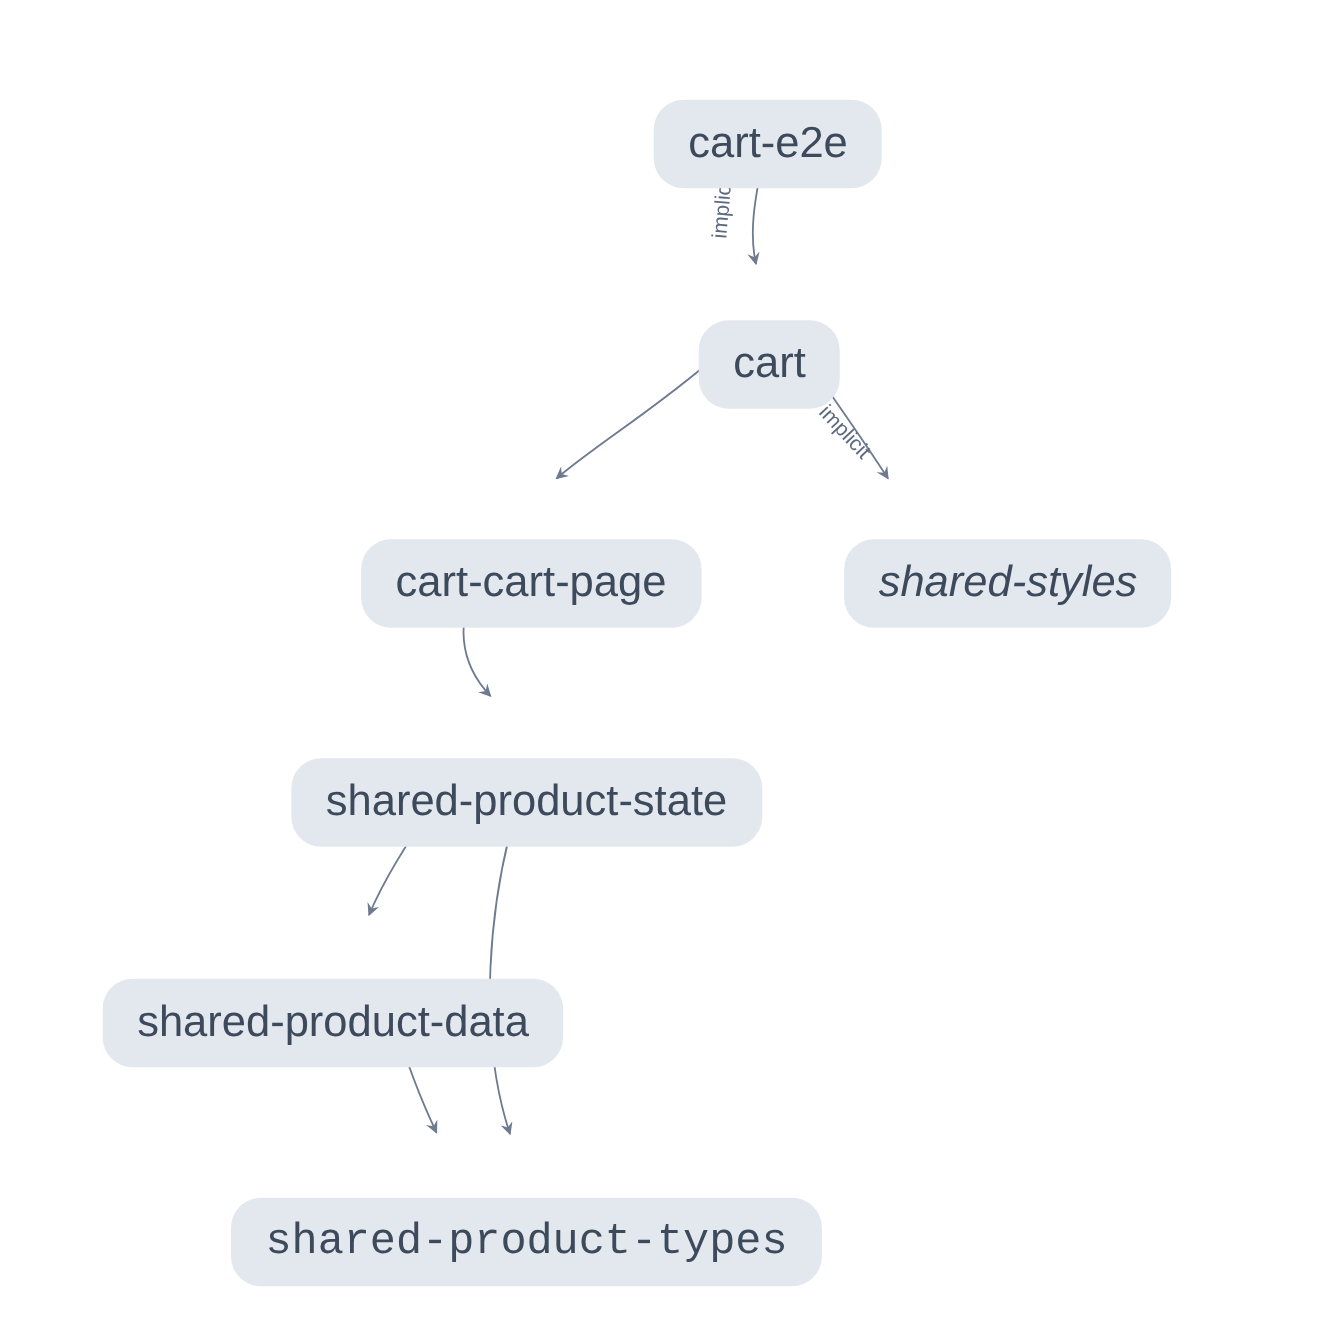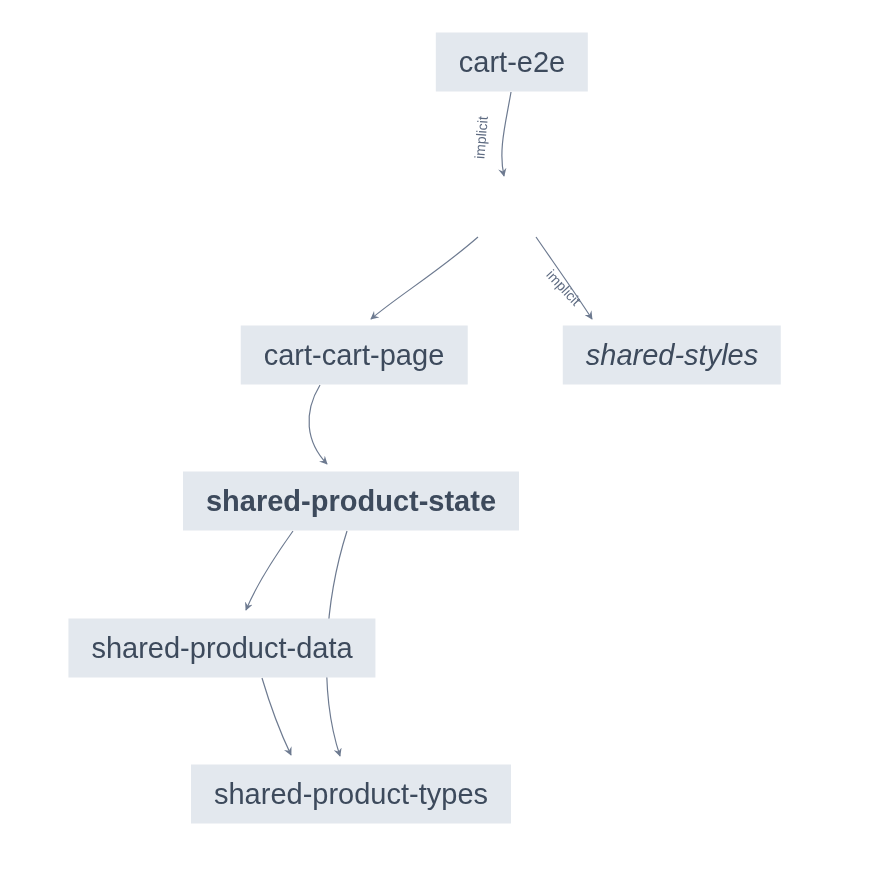--- a/index.html
+++ b/index.html
@@ -40,25 +40,26 @@
   }
   .node {
     position: absolute;
     transform: translate(-50%, -50%);
     background: var(--node-bg);
     color: var(--node-text);
     font-size: 29px;
     font-weight: 400;
     line-height: 1;
     padding: 15px 23px;
-    border-radius: 0;
+    border-radius: 20px;
     white-space: nowrap;
     z-index: 1;
     cursor: pointer;
     user-select: none;
+    margin-top: 34px;
   }
 </style>
 </head>
 <body>
 
 <div class="canvas">
 
   <svg class="edges-layer" width="896" height="886" viewBox="0 0 896 886" xmlns="http://www.w3.org/2000/svg">
     <defs>
       <marker id="arrow" viewBox="0 0 10 10" refX="9" refY="5" markerWidth="7" markerHeight="7" orient="auto-start-reverse">
@@ -80,24 +81,25 @@
 
     <path class="edge-path" marker-end="url(#arrow)" d="M 262 678 C 270 705, 280 732, 291 755"></path>
 
     <text class="edge-label" text-anchor="middle" transform="translate(486,138) rotate(-85)">implicit</text>
 
     <text class="edge-label" text-anchor="middle" transform="translate(560,291) rotate(47)">implicit</text>
   </svg>
 
   <div class="node" style="left:512px; top:62px;">cart-e2e</div>
 
+  <div class="node" style="left:513px; top:209px;">cart</div>
 
   <div class="node" style="left:354px; top:355px;">cart-cart-page</div>
 
   <div class="node" style="left:672px; top:355px;font-style:italic;">shared-styles</div>
 
-  <div class="node" style="left:351px; top:501px;font-weight:bold;">shared-product-state</div>
+  <div class="node" style="left:351px; top:501px;">shared-product-state</div>
 
   <div class="node" style="left:222px; top:648px;">shared-product-data</div>
 
-  <div class="node" style="left:351px; top:794px;">shared-product-types</div>
+  <div class="node" style="left:351px; top:794px;font-family:Liberation Mono, monospace;">shared-product-types</div>
 
 </div>
 
 </body></html>

